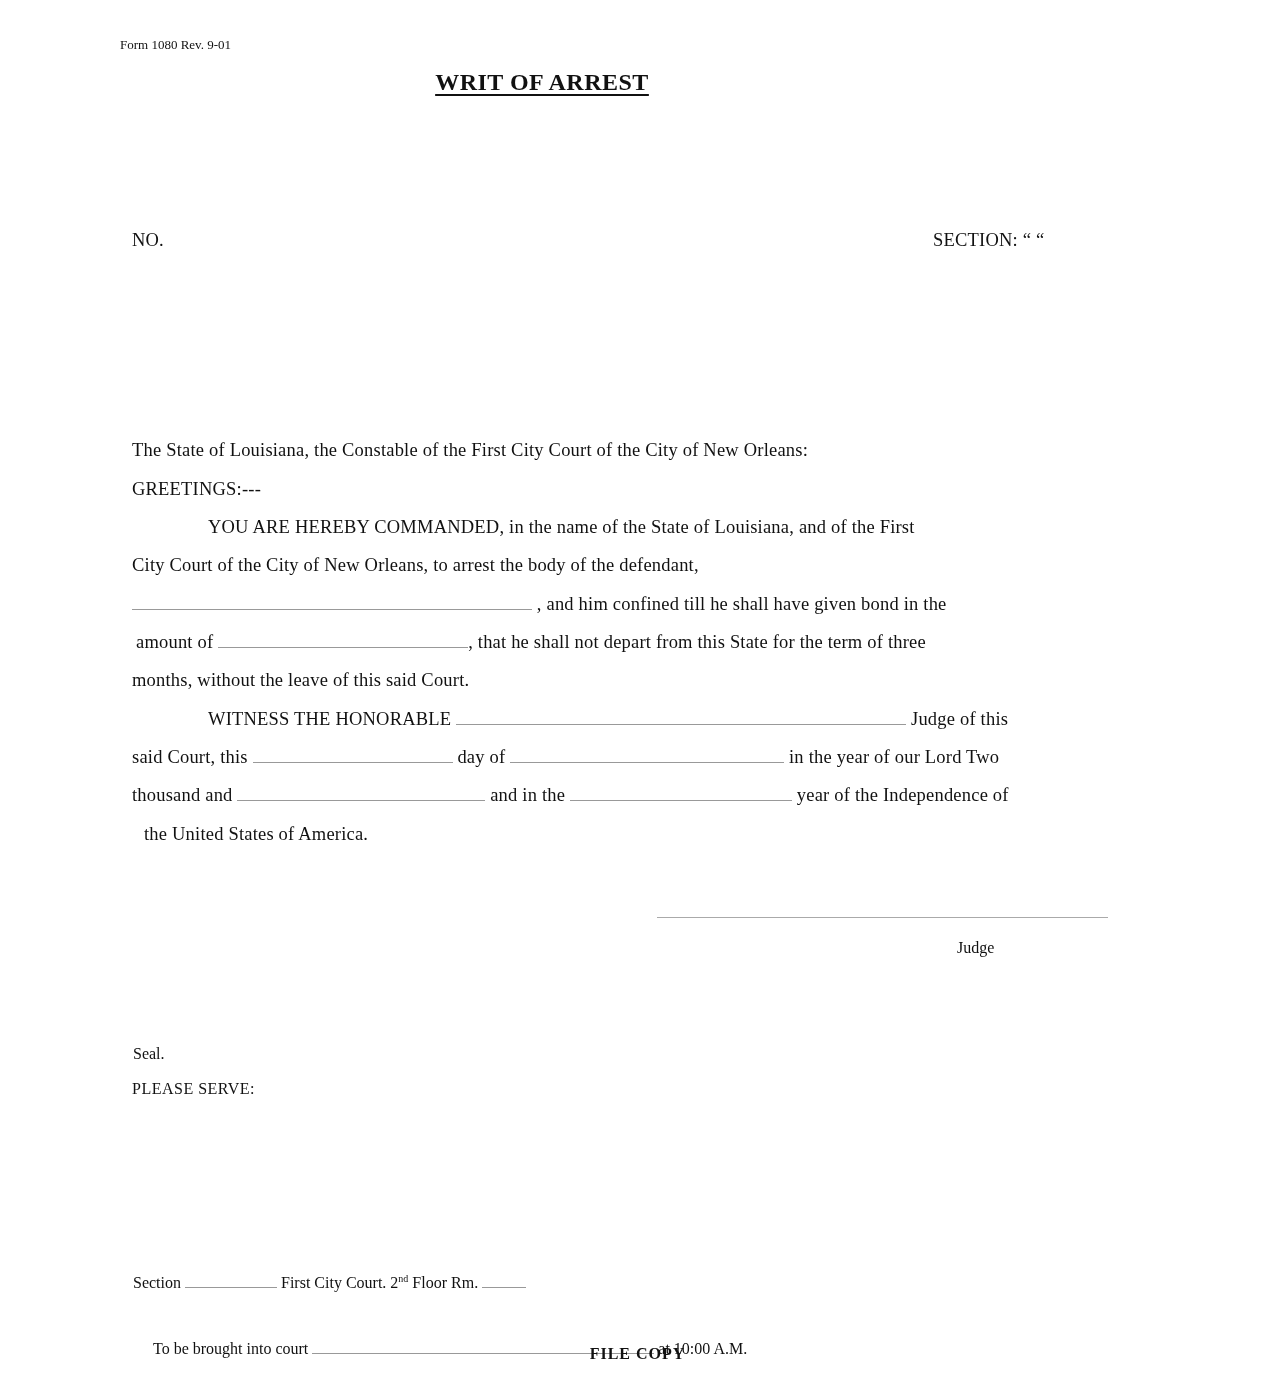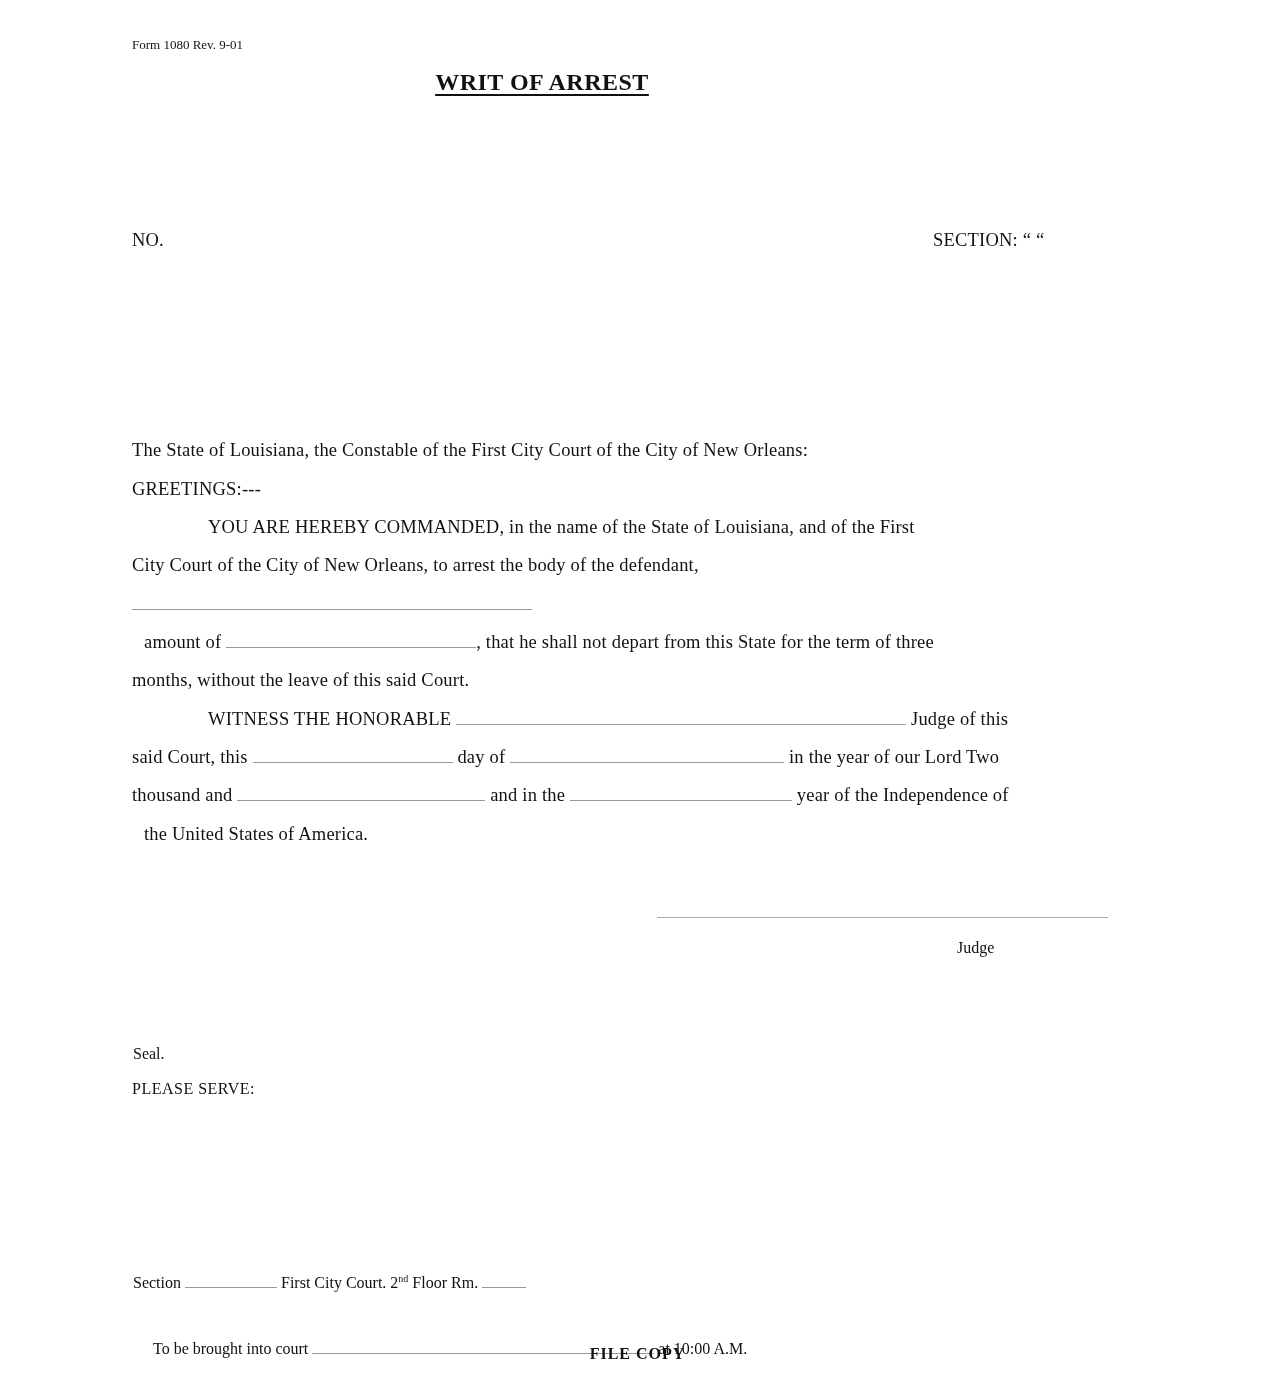--- a/index.html
+++ b/index.html
@@ -1,21 +1,21 @@
 <!DOCTYPE html>
 <html><head>
   <meta charset="utf-8">
   <style>
     html, body { margin: 0; padding: 0; background: #ffffff; }
     body {
       width: 1275px; height: 1400px; position: relative; overflow: hidden;
       font-family: "Liberation Serif", "DejaVu Serif", serif; color: #111;
     }
     .abs { position: absolute; white-space: nowrap; }
-    .form-id { left: 132px; top: 37px; font-size: 13px; }
+    .form-id { left: 120px; top: 37px; font-size: 13px; }
     .title { left: 0; width: 1084px; text-align: center; top: 69px; font-size: 24px; font-weight: bold; }
     .title span { text-decoration: underline; text-decoration-thickness: 2px; text-underline-offset: 4px; letter-spacing: 0.5px; }
     .body-text { font-size: 18.5px; letter-spacing: 0.2px; text-align: right; }
     .blank { display: inline-block; border-bottom: 1px solid #999; height: 14px; vertical-align: baseline; }
     .sig-line { left: 657px; top: 917px; width: 451px; border-top: 1.5px solid #aaa; height: 0; }
     .judge { left: 957px; top: 939px; font-size: 16px; }
     .small { font-size: 16px; text-align: right; }
     .file-copy { left: 0; width: 1275px; text-align: center; top: 1345px; font-size: 16px; font-weight: bold; letter-spacing: 1px; }
     sup { font-size: 10px; }
   </style>
@@ -28,23 +28,24 @@
 <div class="abs body-text" style="left:132px; top:230px;">NO.</div>
 <div class="abs body-text" style="left:933px; top:230px;">SECTION: “          “</div>
 
 <div class="abs body-text" style="left:132px; top:440px;">The State of Louisiana, the Constable of the First City Court of the City of New Orleans:</div>
 <div class="abs body-text" style="left:132px; top:479px;">GREETINGS:---</div>
 <div class="abs body-text" style="left:208px; top:517px;">YOU ARE HEREBY COMMANDED, in the name of the State of Louisiana, and of the First</div>
 <div class="abs body-text" style="left:132px; top:555px;">City Court of the City of New Orleans, to arrest the body of the defendant,</div>
 
 <div class="abs body-text" style="left:132px; top:594px;">
   <span class="blank" style="width:400px;"></span>
+  <span>, and him confined till he shall have given bond in the</span>
 </div>
 
-<div class="abs body-text" style="left:144px; top:632px;">
+<div class="abs body-text" style="left:136px; top:632px;">
   <span>amount of</span>
   <span class="blank" style="width:250px;"></span><span>, that he shall not depart from this State for the term of three</span>
 </div>
 
 <div class="abs body-text" style="left:132px; top:670px;">months, without the leave of this said Court.</div>
 
 <div class="abs body-text" style="left:208px; top:709px;">
   <span>WITNESS THE HONORABLE</span>
   <span class="blank" style="width:450px;"></span>
   <span>Judge of this</span>

